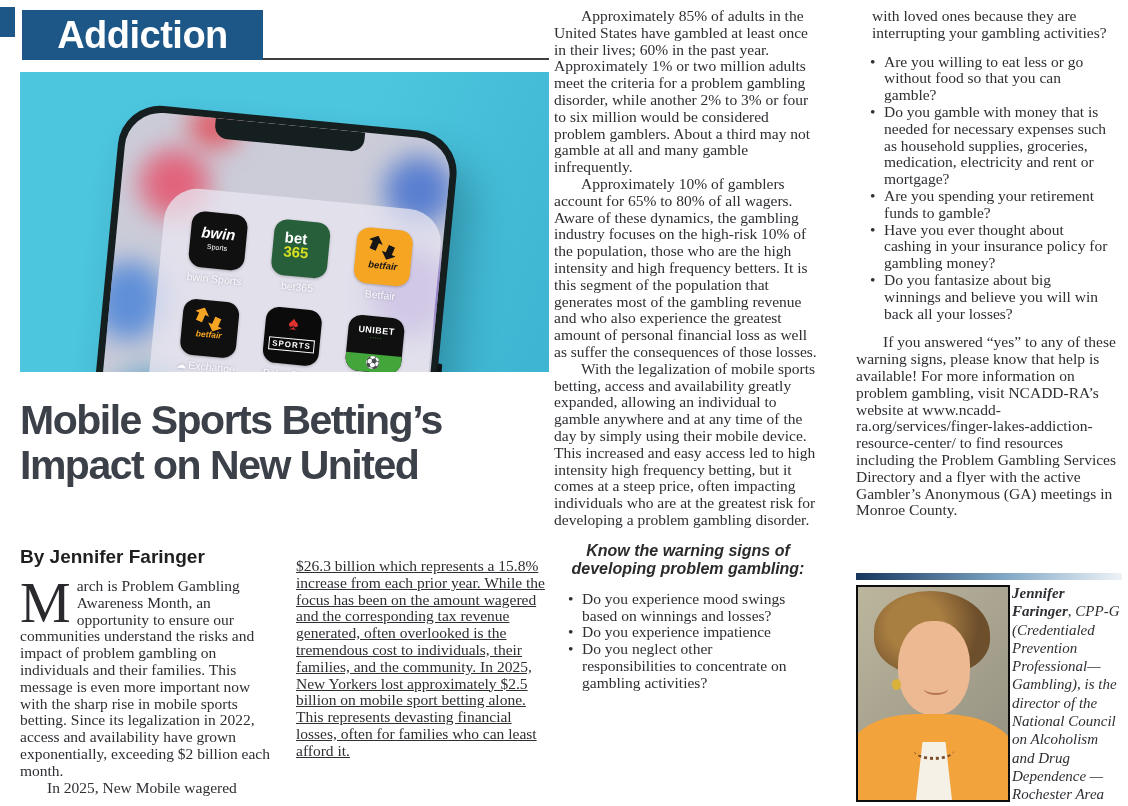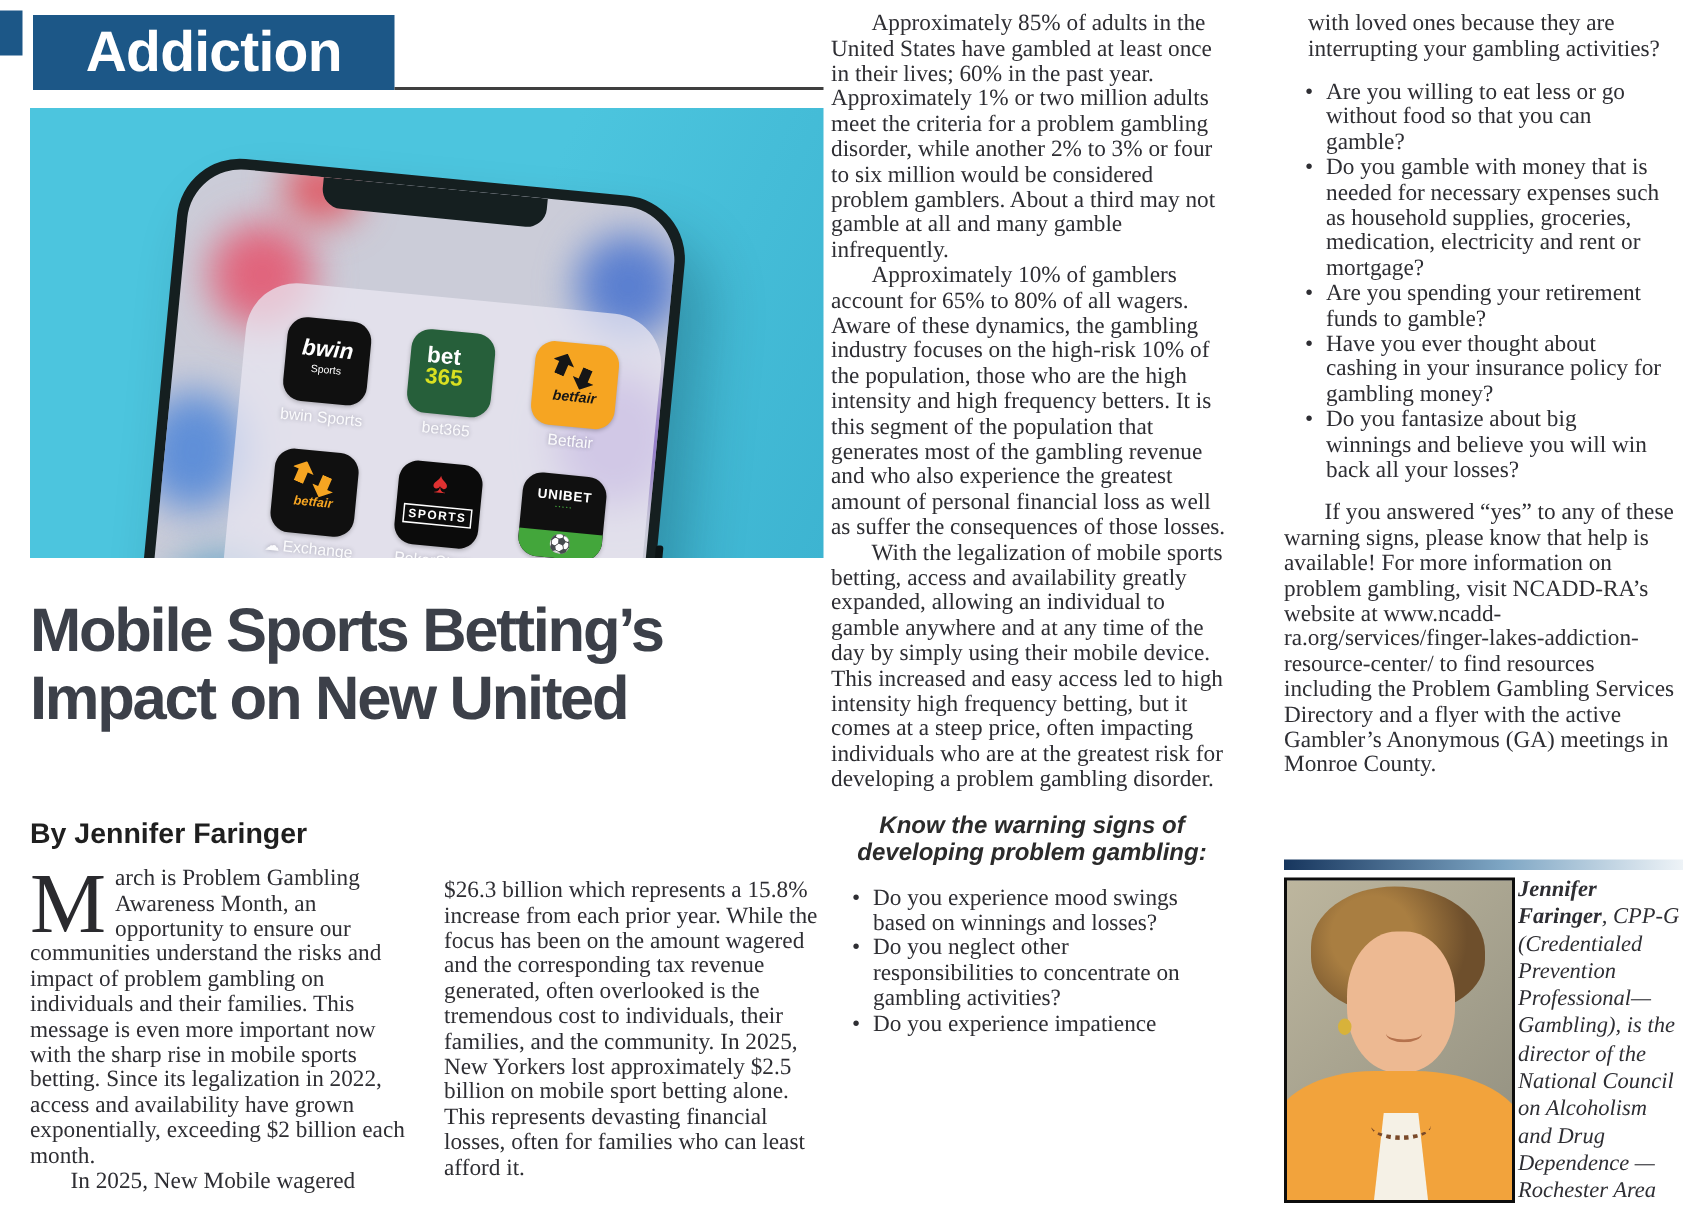--- a/index.html
+++ b/index.html
@@ -70,21 +70,21 @@
             line-height:45px;letter-spacing:-1.5px;margin-top:20px;}
   .subhead{position:absolute;left:20px;top:470px;width:535px;font-style:italic;
            font-size:26.5px;line-height:34px;color:#3e3e3e;}
   .byline{position:absolute;left:20px;top:546px;font-family:"Liberation Sans",sans-serif;
           font-weight:bold;font-size:19px;color:#1f1f1f;}
 
   
   .bodytext{font-size:15.5px;line-height:16.8px;color:#2e2e33;text-align:left;}
   .col{position:absolute;}
   .col1{left:20px;top:578px;width:253px;}
-  .col2{left:296px;top:586px;width:254px;}
+  .col2{left:296px;top:558px;width:254px;text-decoration:underline;}
   .col3{left:554px;top:8px;width:268px;}
   .col4{left:856px;top:8px;width:266px;}
   .bodytext p{margin:0;}
   .indent{text-indent:27px;}
   .dropcap{float:left;font-size:57px;line-height:45px;padding:2px 6px 0 0;color:#2a2a2e;}
   .warn-head{font-family:"Liberation Sans",sans-serif;font-weight:bold;font-style:italic;
              font-size:16px;line-height:18.5px;text-align:center;color:#2b2b2b;
              margin:13px 8px 10px 8px;}
   ul.warn{list-style:none;margin:12px;padding:0;}
   ul.warn li{position:relative;padding-left:16px;margin:0;}
@@ -214,22 +214,22 @@
     <p>$26.3 billion which represents a 15.8% increase from each prior year. While the focus has been on the amount wagered and the corresponding tax revenue generated, often overlooked is the tremendous cost to individuals, their families, and the community. In 2025, New Yorkers lost approximately $2.5 billion on mobile sport betting alone. This represents devasting financial losses, often for families who can least afford it.</p>
   </div>
 
   <div class="col col3 bodytext">
     <p class="indent">Approximately 85% of adults in the United States have gambled at least once in their lives; 60% in the past year. Approximately 1% or two million adults meet the criteria for a problem gambling disorder, while another 2% to 3% or four to six million would be considered problem gamblers. About a third may not gamble at all and many gamble infrequently.</p>
     <p class="indent">Approximately 10% of gamblers account for 65% to 80% of all wagers. Aware of these dynamics, the gambling industry focuses on the high-risk 10% of the population, those who are the high intensity and high frequency betters. It is this segment of the population that generates most of the gambling revenue and who also experience the greatest amount of personal financial loss as well as suffer the consequences of those losses.</p>
     <p class="indent">With the legalization of mobile sports betting, access and availability greatly expanded, allowing an individual to gamble anywhere and at any time of the day by simply using their mobile device. This increased and easy access led to high intensity high frequency betting, but it comes at a steep price, often impacting individuals who are at the greatest risk for developing a problem gambling disorder.</p>
     <div class="warn-head">Know the warning signs of developing problem gambling:</div>
     <ul class="warn">
       <li>Do you experience mood swings based on winnings and losses?</li>
+      <li>Do you experience impatience</li>
       <li>Do you neglect other responsibilities to concentrate on gambling activities?</li>
-      <li>Do you experience impatience</li>
     </ul>
   </div>
 
   <div class="col col4 bodytext">
     <p class="continuation">with loved ones because they are interrupting your gambling activities?</p>
     <ul class="warn">
       <li>Are you willing to eat less or go without food so that you can gamble?</li>
       <li>Do you gamble with money that is needed for necessary expenses such as household supplies, groceries, medication, electricity and rent or mortgage?</li>
       <li>Are you spending your retirement funds to gamble?</li>
       <li>Have you ever thought about cashing in your insurance policy for gambling money?</li>

